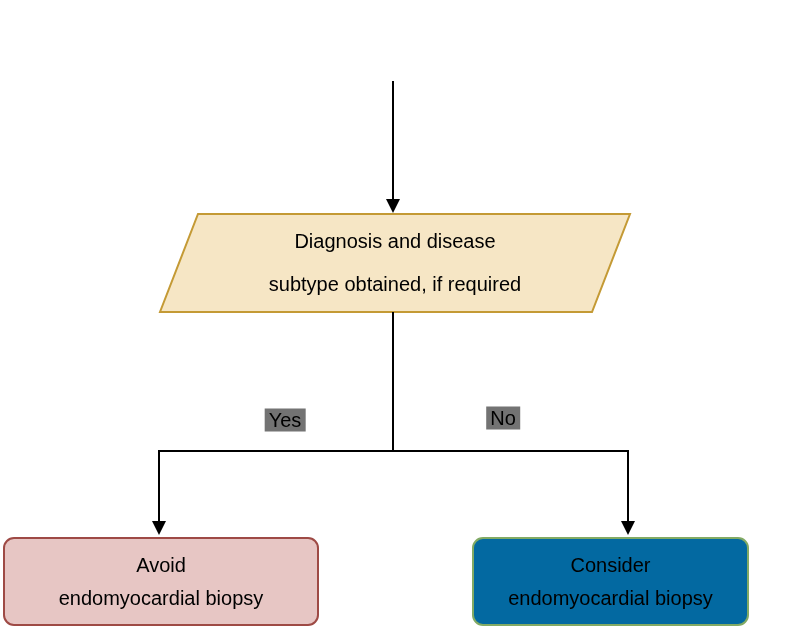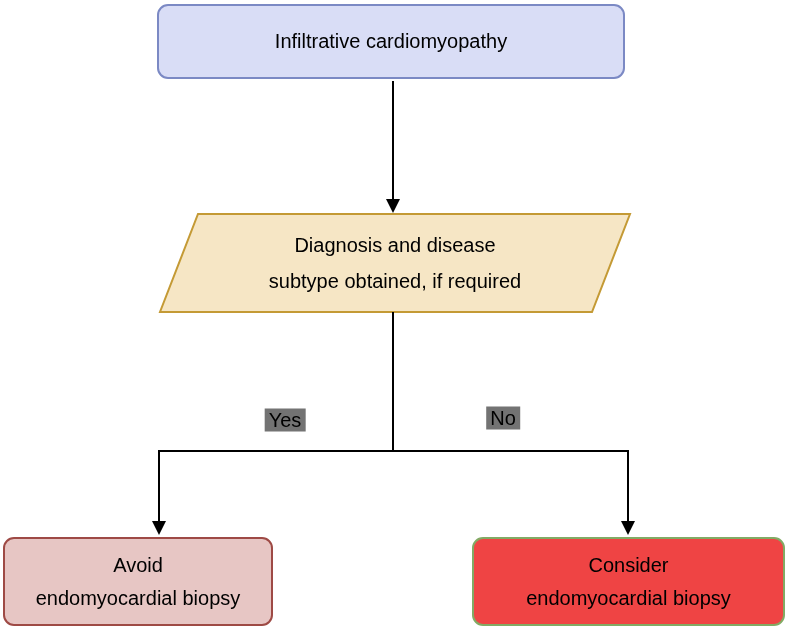--- a/index.html
+++ b/index.html
@@ -38,40 +38,40 @@
     border: 2px solid;
   }
   #node-start {
     left: 157px; top: 4px;
     width: 468px; height: 75px;
     background: #d9ddf6;
     border-color: #7b89c4;
   }
   #node-avoid {
     left: 3px; top: 537px;
-    width: 270px; height: 89px;
+    width: 316px; height: 89px;
     background: #e7c6c4;
     border-color: #9e4a45;
   }
   #node-consider {
     left: 472px; top: 537px;
-    width: 313px; height: 89px;
-    background: #ef4444;
+    width: 277px; height: 89px;
+    background: #0369a1;
     border-color: #82aa64;
   }
   .decision-label {
     position: absolute;
     left: 199px; top: 214px;
     width: 392px; height: 98px;
     display: flex;
     align-items: center;
     justify-content: center;
     text-align: center;
     font-size: 20px;
-    line-height: 36px;
+    line-height: 43px;
     white-space: pre-line;
   }
   .edge-label {
     position: absolute;
     transform: translate(-50%, -50%);
     font-size: 20px;
     background: #737373;
     padding: 0 4px;
   }
   #edge-label-yes { left: 285px; top: 420px; }
@@ -93,21 +93,20 @@
 
     <line x1="159" y1="451" x2="628" y2="451" stroke="#000000" stroke-width="2"></line>
 
     <line x1="159" y1="450" x2="159" y2="523" stroke="#000000" stroke-width="2"></line>
     <polygon points="159,535 152,521 166,521" fill="#000000"></polygon>
 
     <line x1="628" y1="450" x2="628" y2="523" stroke="#000000" stroke-width="2"></line>
     <polygon points="628,535 621,521 635,521" fill="#000000"></polygon>
   </svg>
 
-  <div id="node-start" class="node">Infiltrative cardiomyopathy</div>
 
   <div class="decision-label">Diagnosis and disease
 subtype obtained, if required</div>
 
   <div id="edge-label-yes" class="edge-label">Yes</div>
 
   <div id="edge-label-no" class="edge-label">No</div>
 
   <div id="node-avoid" class="node">Avoid
 endomyocardial biopsy</div>

